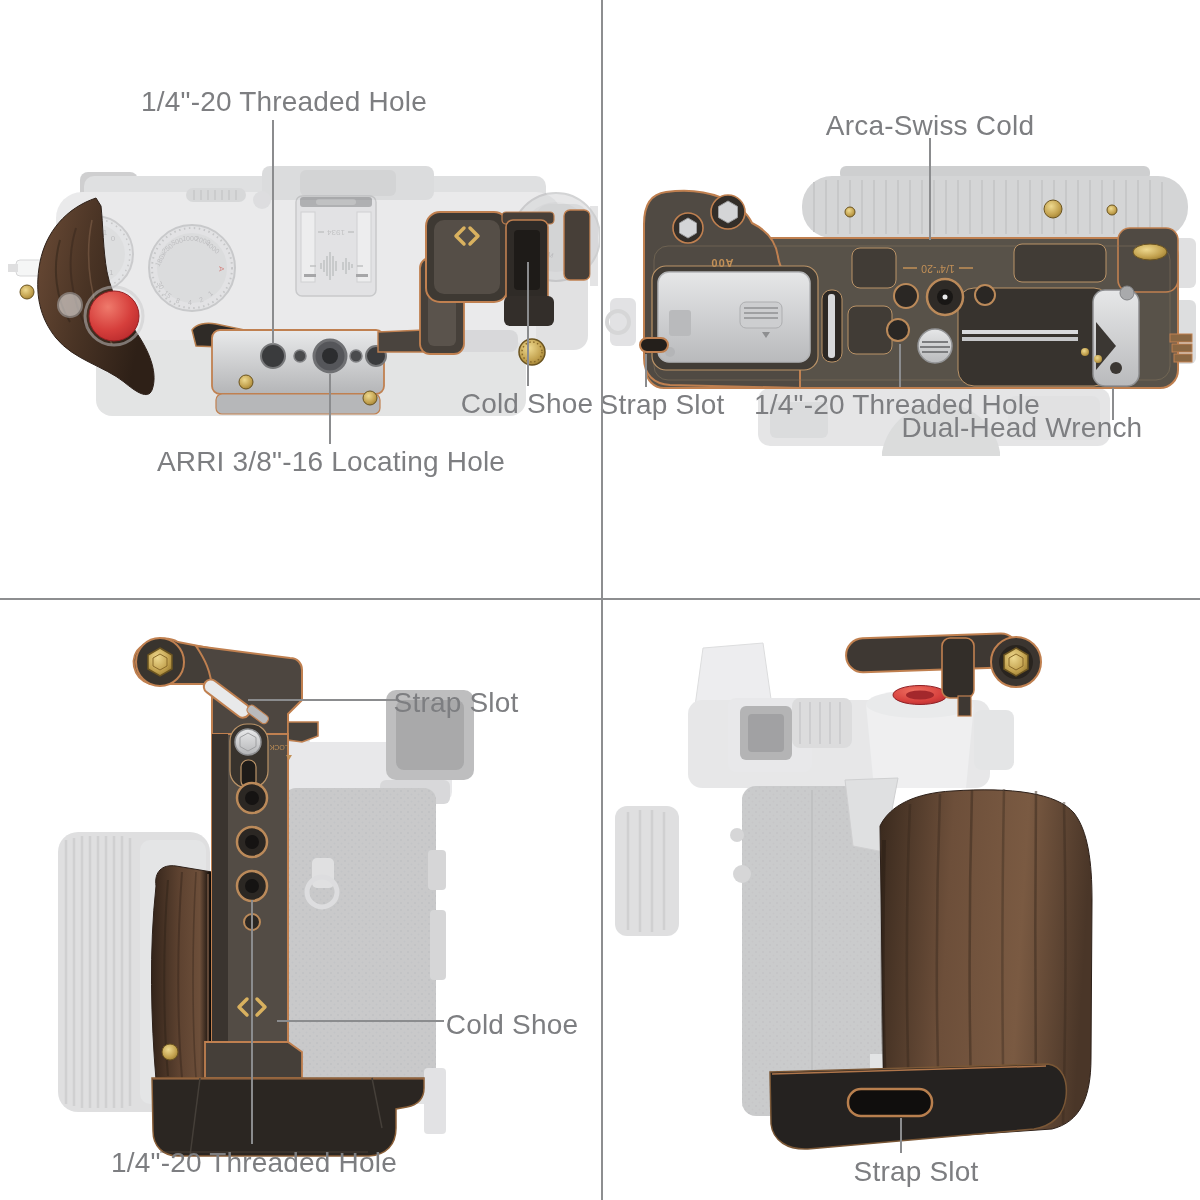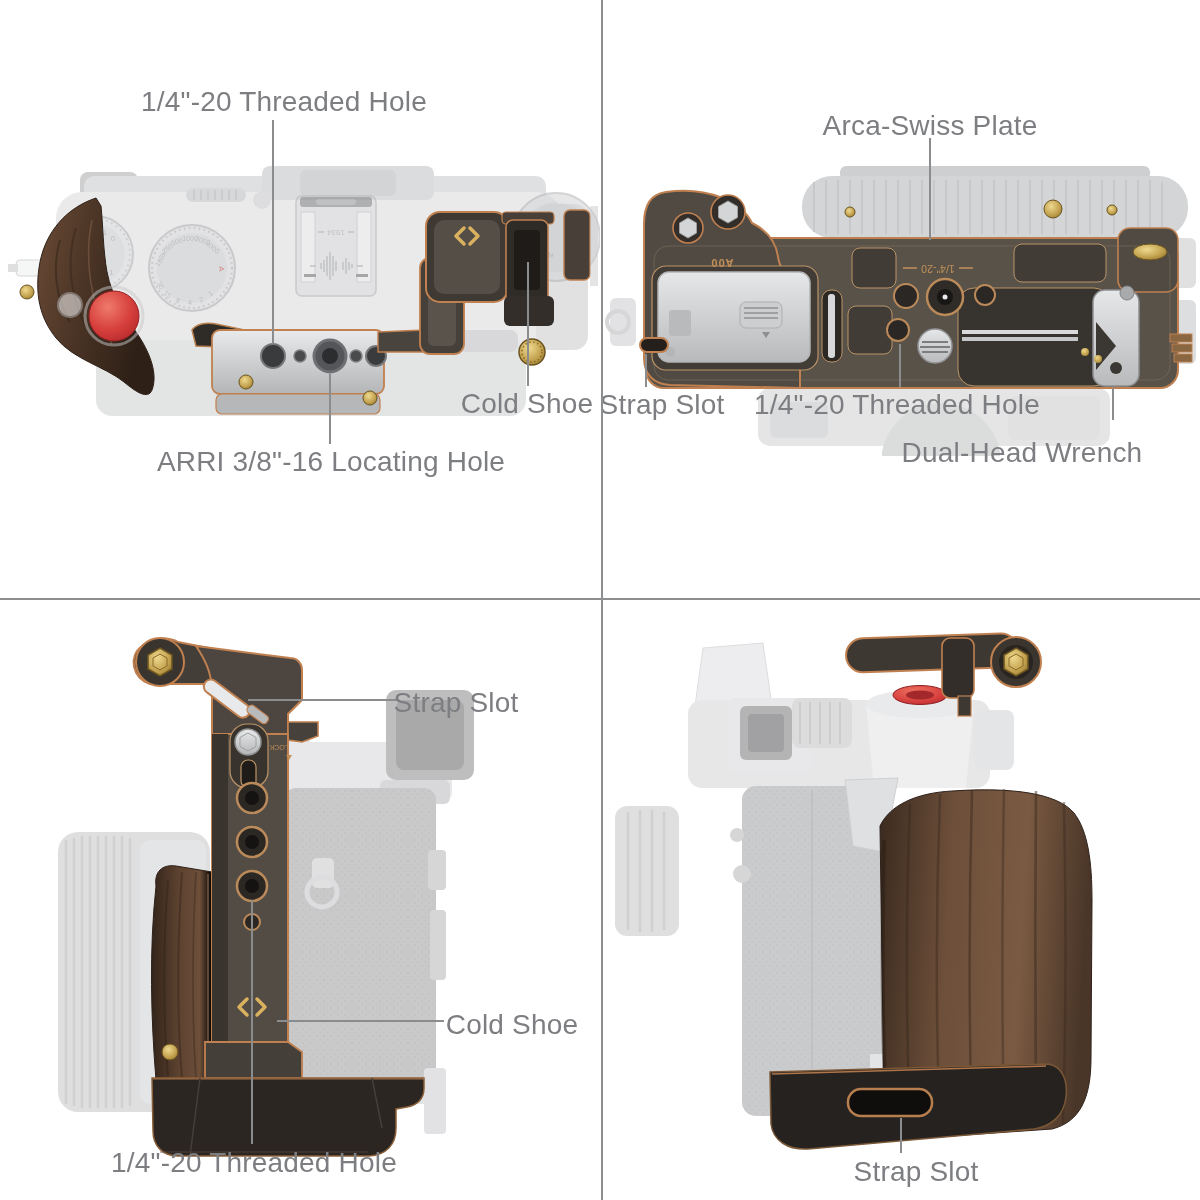--- a/index.html
+++ b/index.html
@@ -354,24 +354,24 @@
         <rect x="40" y="338" width="28" height="14" rx="7" fill="#241f1b" stroke="#c08050" stroke-width="2"></rect>
       </g>
 
       <g stroke="#8b8c8e" stroke-width="2">
         <line x1="330" y1="138" x2="330" y2="240"></line>
         <line x1="46" y1="354" x2="46" y2="387"></line>
         <line x1="300" y1="344" x2="300" y2="387"></line>
         <line x1="513" y1="388" x2="513" y2="420"></line>
       </g>
     </svg>
-    <div class="label" style="left:330px;top:110px">Arca-Swiss Plate</div>
+    <div class="label" style="left:330px;top:110px">Arca-Swiss Cold</div>
     <div class="label" style="left:62px;top:389px">Strap Slot</div>
     <div class="label" style="left:297px;top:389px">1/4"-20 Threaded Hole</div>
-    <div class="label" style="left:422px;top:437px">Dual-Head Wrench</div>
+    <div class="label" style="left:422px;top:412px">Dual-Head Wrench</div>
   </div>
 
   <div class="q" id="q3">
     <svg width="600" height="600" viewBox="0 0 600 600">
       <defs>
         <linearGradient id="wood3" x1="0" y1="0" x2="1" y2="0">
           <stop offset="0" stop-color="#33241a"></stop>
             <stop offset="0.45" stop-color="#5d4230"></stop>
             <stop offset="0.8" stop-color="#6d4f3a"></stop>
             <stop offset="1" stop-color="#46var"></stop>

